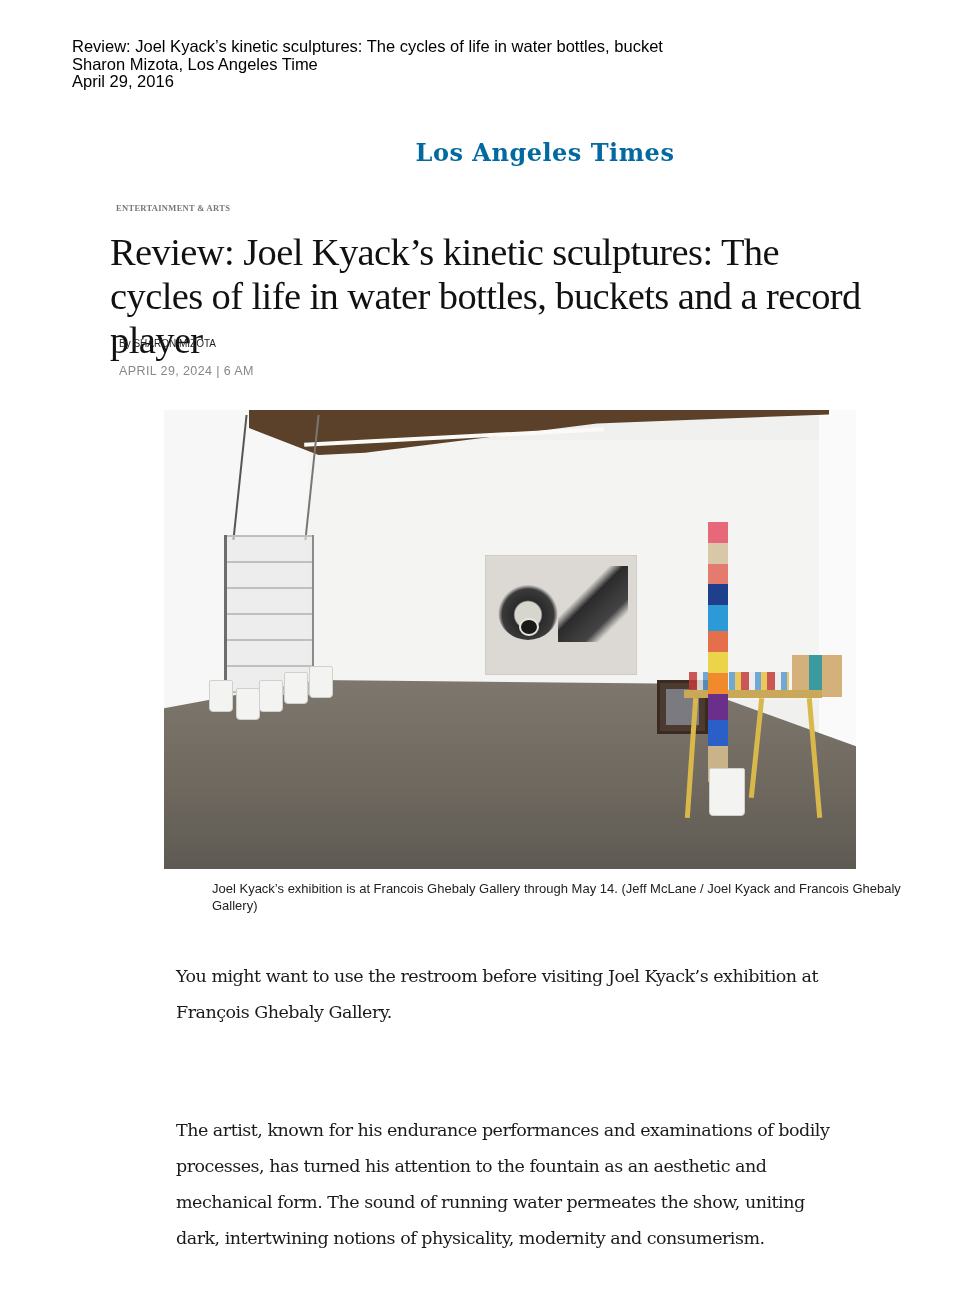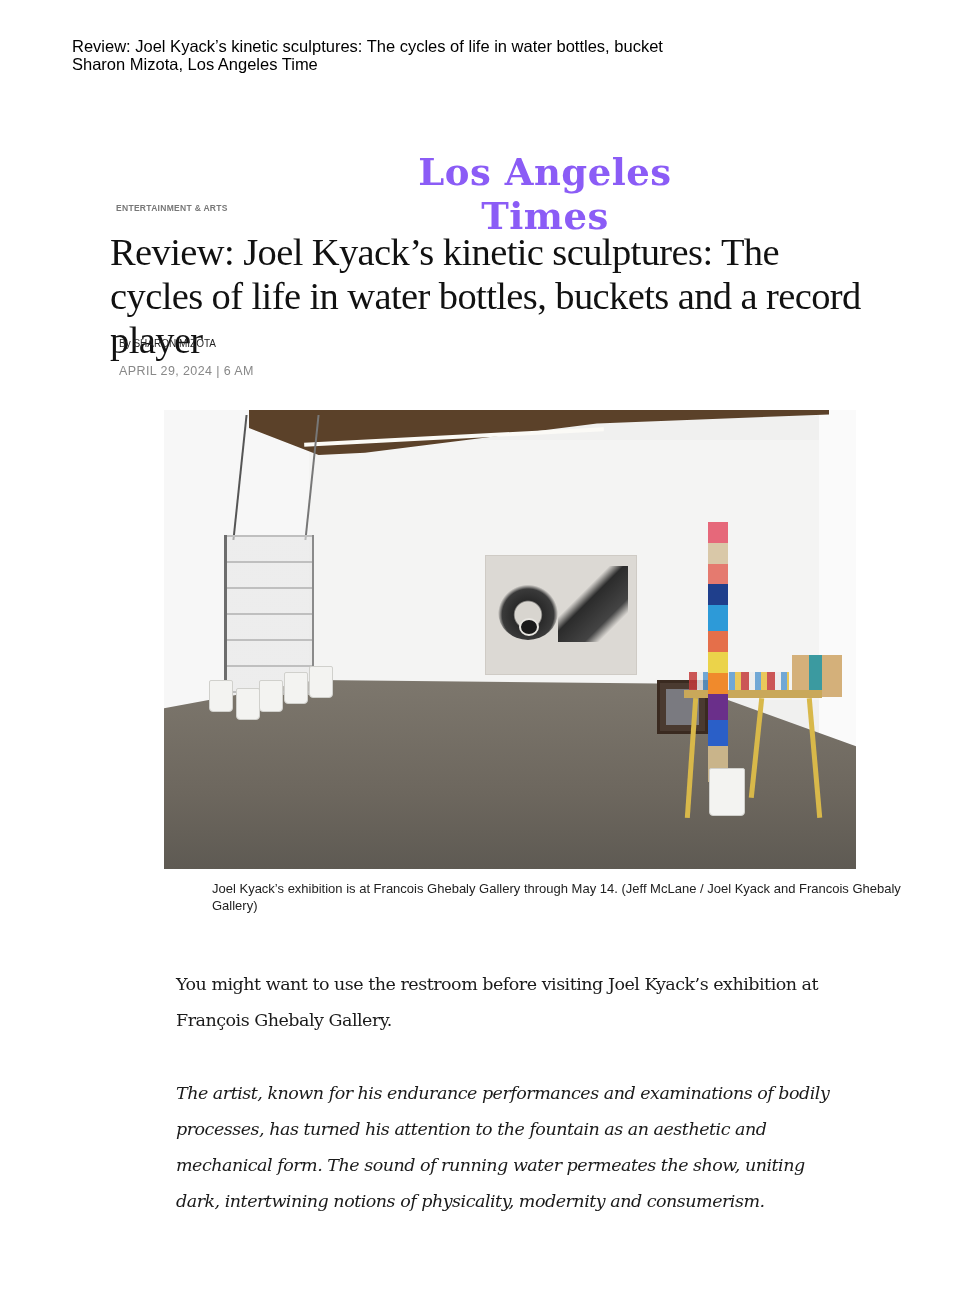--- a/index.html
+++ b/index.html
@@ -1,23 +1,23 @@
 <!DOCTYPE html>
 <html><head>
 <meta charset="utf-8">
 <style>
   html, body { margin: 0; padding: 0; background: #ffffff; }
   body { width: 974px; height: 1294px; position: relative; overflow: hidden; color: #111; }
   .clip-header { position: absolute; left: 72px; top: 38px; width: 700px;
     font-family: "Liberation Sans", sans-serif; font-size: 16.5px; line-height: 17.5px; color: #000; }
   .clip-header div { white-space: nowrap; }
-  .masthead { position: absolute; left: 380px; top: 150px; width: 330px; text-align: center;
-    font-family: "DejaVu Serif", serif; font-weight: bold; font-size: 37px; letter-spacing: 0.5px;
-    color: #8b5cf6; transform: scaleX(1.0); font-style: normal; }
-  .section-label { position: absolute; left: 116px; top: 203px; font-family: Liberation Sans, sans-serif;
+  .masthead { position: absolute; left: 380px; top: 138px; width: 330px; text-align: center;
+    font-family: "DejaVu Serif", serif; font-weight: bold; font-size: 24px; letter-spacing: 0.5px;
+    color: #0369a1; transform: scaleX(1.0); font-style: normal; }
+  .section-label { position: absolute; left: 116px; top: 203px; font-family: Liberation Serif, serif;
     font-size: 8.5px; font-weight: bold; color: #777; letter-spacing: 0.3px; }
   .headline { position: absolute; left: 110px; top: 230px; width: 770px; font-family: "Liberation Serif", serif;
     font-size: 38.5px; line-height: 44px; color: #111; letter-spacing: -0.6px; margin: 0; font-weight: normal; }
   .byline { position: absolute; left: 119px; top: 338px; font-family: "Liberation Sans", sans-serif;
     font-size: 10px; color: #222; }
   .dateline { position: absolute; left: 119px; top: 364px; font-family: "Liberation Sans", sans-serif;
     font-size: 12.5px; color: #888; letter-spacing: 0.4px; }
   .photo { position: absolute; left: 164px; top: 410px; width: 692px; height: 459px; overflow: hidden;
     background: #f0f0ef; }
   .ceiling { position: absolute; left: 85px; top: 0; width: 580px; height: 45px; background: #5b4129;
@@ -61,20 +61,21 @@
     font-size: 13px; line-height: 16.5px; color: #222; margin-left: 48px; }
   .body-text { position: absolute; left: 176px; width: 660px; font-family: "DejaVu Serif", serif;
     font-size: 17.5px; line-height: 36px; color: #1a1a1a; margin: 0; letter-spacing: -0.5px; }
 </style>
 </head>
 <body>
 
 <div class="clip-header">
   <div>Review: Joel Kyack’s kinetic sculptures: The cycles of life in water bottles, bucket</div>
   <div>Sharon Mizota, Los Angeles Time</div>
+  <div>April 29, 2016</div>
 </div>
 
 <div class="masthead">Los Angeles Times</div>
 
 <div class="section-label">ENTERTAINMENT &amp; ARTS</div>
 
 <h1 class="headline">Review: Joel Kyack’s kinetic sculptures: The cycles of life in water bottles, buckets and a record player</h1>
 
 <div class="byline">By SHARON MIZOTA</div>
 <div class="dateline">APRIL 29, 2024 | 6 AM</div>
@@ -104,14 +105,14 @@
   <div class="table"></div>
   <div class="leg" style="left:525px; top:288px; transform:rotate(4deg);"></div>
   <div class="leg" style="left:648px; top:288px; transform:rotate(-5deg);"></div>
   <div class="leg" style="left:590px; top:288px; height:100px; transform:rotate(6deg);"></div>
   <div class="tower"></div>
   <div class="bucket" style="left:545px; top:358px; width:34px; height:46px;"></div>
 </div>
 
 <div class="caption">Joel Kyack’s exhibition is at Francois Ghebaly Gallery through May 14. (Jeff McLane / Joel Kyack and Francois Ghebaly Gallery)</div>
 
-<p class="body-text" style="top:958px;margin-top:8px;">You might want to use the restroom before visiting Joel Kyack’s exhibition at François Ghebaly Gallery.</p>
-<p class="body-text" style="top:1075px;font-style:italic;">The artist, known for his endurance performances and examinations of bodily processes, has turned his attention to the fountain as an aesthetic and mechanical form. The sound of running water permeates the show, uniting dark, intertwining notions of physicality, modernity and consumerism.</p>
+<p class="body-text" style="top:958px;">You might want to use the restroom before visiting Joel Kyack’s exhibition at François Ghebaly Gallery.</p>
+<p class="body-text" style="top:1112px;">The artist, known for his endurance performances and examinations of bodily processes, has turned his attention to the fountain as an aesthetic and mechanical form. The sound of running water permeates the show, uniting dark, intertwining notions of physicality, modernity and consumerism.</p>
 
 </body></html>

